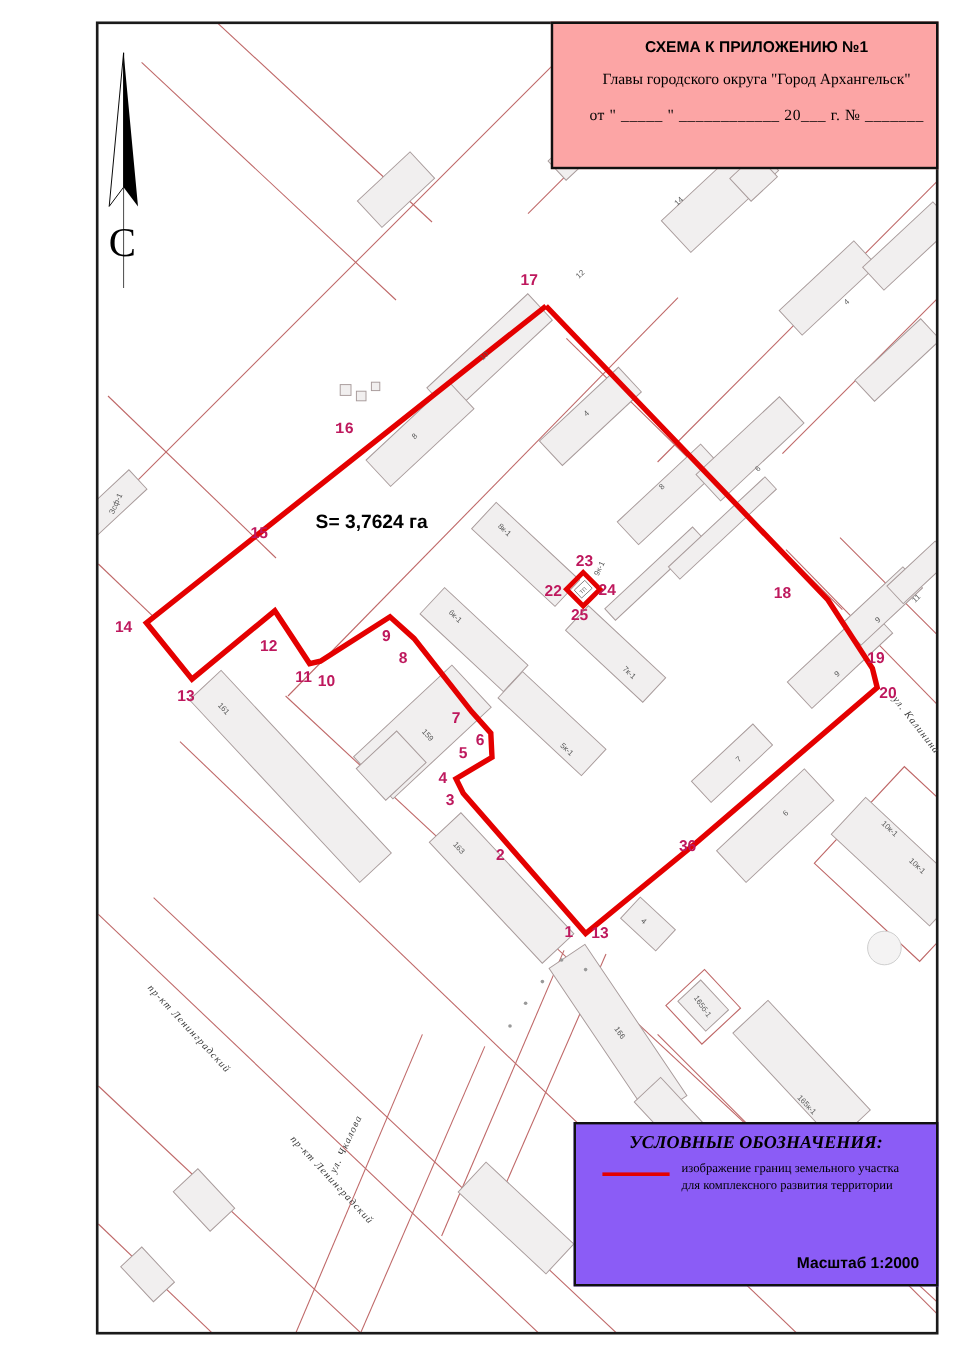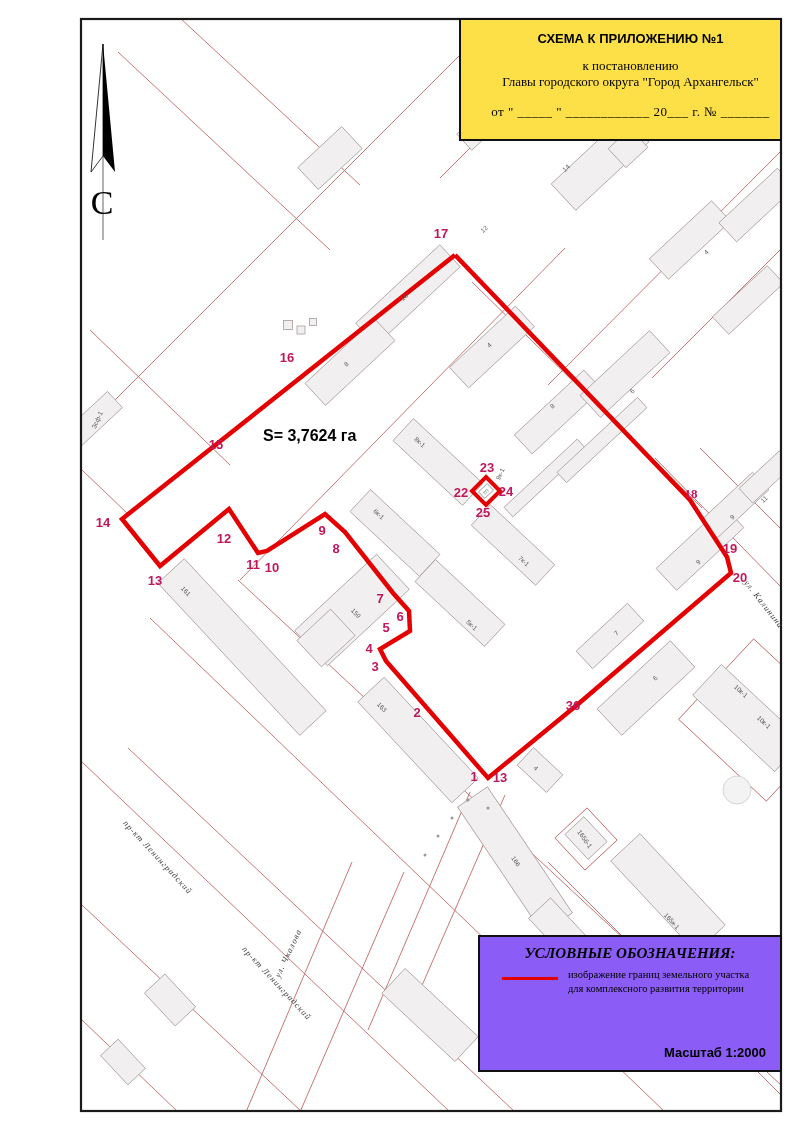--- a/index.html
+++ b/index.html
@@ -11,21 +11,21 @@
             font:bold 13px "Liberation Sans",sans-serif;color:#be185d;white-space:nowrap;}
   .bld-label{position:absolute;transform:translate(-50%,-50%);
              font:6.5px "Liberation Sans",sans-serif;color:#5a5a5a;white-space:nowrap;}
   .street-label{position:absolute;transform:translate(-50%,-50%);
              font:italic 8.5px "Liberation Serif",serif;color:#3a3a3a;letter-spacing:1px;white-space:nowrap;}
   .area-label{position:absolute;left:263px;top:427px;z-index:2;
              font:bold 16px "Liberation Sans",sans-serif;color:#000;}
   .north-letter{position:absolute;left:84px;top:184px;width:36px;text-align:center;z-index:3;
              font:34px "Liberation Serif",serif;color:#000;}
   .title-block{position:absolute;left:459px;top:18px;width:323px;height:123px;box-sizing:border-box;
-             border:2px solid #111;background:#fde047;z-index:4;text-align:center;padding-top:11px;padding-left:20px;}
+             border:2px solid #111;background:#fca5a5;z-index:4;text-align:center;padding-top:11px;padding-left:20px;}
   .title-block .t1{font:bold 13px "Liberation Sans",sans-serif;margin-bottom:12px;}
   .title-block .t2,.title-block .t3{font:13px "Liberation Serif",serif;line-height:16px;}
   .title-block .t4{font:13px "Liberation Serif",serif;margin-top:14px;letter-spacing:.5px;}
   .legend-box{position:absolute;left:478px;top:935px;width:304px;height:137px;box-sizing:border-box;
              border:2px solid #111;background:#8b5cf6;z-index:4;}
   .legend-title{font:bold italic 15px "Liberation Serif",serif;font-style:italic;text-align:center;margin-top:8px;}
   .legend-line{position:absolute;left:22px;top:40px;width:56px;height:3px;background:#e40000;}
   .legend-text{position:absolute;left:88px;top:31px;font:10.5px "Liberation Serif",serif;line-height:14px;}
   .legend-scale{position:absolute;right:14px;bottom:10px;font:bold 13px "Liberation Sans",sans-serif;}
 </style>
@@ -130,41 +130,41 @@
       <line x1="103" y1="44" x2="103" y2="240" stroke="#000" stroke-width="0.6"></line>
       <polygon points="103,44 91,172 103,156" fill="#ffffff" stroke="#000" stroke-width="0.8"></polygon>
       <polygon points="103,44 115,172 103,156" fill="#000000"></polygon>
     </g>
 
     <rect x="81" y="19" width="700" height="1092" fill="none" stroke="#1a1a1a" stroke-width="2.2"></rect>
   </svg>
 
   <div id="labels-layer">
       <div class="pt-label" style="left: 441px; top: 233px; transform: translate(-50%, -50%);">17</div>
-      <div class="pt-label" style="left: 287px; top: 357px; transform: translate(-50%, -50%);">16</div>
+      <div class="pt-label" style="left: 287px; top: 357px; transform: translate(-50%, -50%); font-family: Liberation Mono, monospace;">16</div>
       <div class="pt-label" style="left: 216px; top: 410px; transform: translate(-50%, -50%); margin-top: 34px;">15</div>
       <div class="pt-label" style="left: 103px; top: 522px; transform: translate(-50%, -50%);">14</div>
       <div class="pt-label" style="left: 155px; top: 580px; transform: translate(-50%, -50%);">13</div>
       <div class="pt-label" style="left: 224px; top: 538px; transform: translate(-50%, -50%);">12</div>
       <div class="pt-label" style="left: 253px; top: 564px; transform: translate(-50%, -50%);">11</div>
       <div class="pt-label" style="left: 272px; top: 567px; transform: translate(-50%, -50%);">10</div>
       <div class="pt-label" style="left: 322px; top: 530px; transform: translate(-50%, -50%);">9</div>
       <div class="pt-label" style="left: 336px; top: 548px; transform: translate(-50%, -50%);">8</div>
       <div class="pt-label" style="left: 380px; top: 598px; transform: translate(-50%, -50%);">7</div>
       <div class="pt-label" style="left: 400px; top: 616px; transform: translate(-50%, -50%);">6</div>
       <div class="pt-label" style="left: 386px; top: 627px; transform: translate(-50%, -50%);">5</div>
       <div class="pt-label" style="left: 369px; top: 648px; transform: translate(-50%, -50%);">4</div>
       <div class="pt-label" style="left: 375px; top: 666px; transform: translate(-50%, -50%);">3</div>
       <div class="pt-label" style="left: 417px; top: 712px; transform: translate(-50%, -50%);">2</div>
       <div class="pt-label" style="left: 474px; top: 776px; transform: translate(-50%, -50%);">1</div>
       <div class="pt-label" style="left: 500px; top: 777px; transform: translate(-50%, -50%);">13</div>
       <div class="pt-label" style="left: 573px; top: 705px; transform: translate(-50%, -50%);">36</div>
       <div class="pt-label" style="left: 740px; top: 577px; transform: translate(-50%, -50%);">20</div>
       <div class="pt-label" style="left: 730px; top: 548px; transform: translate(-50%, -50%);">19</div>
-      <div class="pt-label" style="left: 691px; top: 494px; transform: translate(-50%, -50%); font-family: Liberation Serif, serif;">18</div>
+      <div class="pt-label" style="left: 652px; top: 494px; transform: translate(-50%, -50%);">18</div>
       <div class="pt-label" style="left: 461px; top: 492px; transform: translate(-50%, -50%);">22</div>
       <div class="pt-label" style="left: 487px; top: 467px; transform: translate(-50%, -50%);">23</div>
       <div class="pt-label" style="left: 506px; top: 491px; transform: translate(-50%, -50%);">24</div>
       <div class="pt-label" style="left: 483px; top: 512px; transform: translate(-50%, -50%); text-align: center;">25</div>
       <div class="bld-label" style="left: 404px; top: 297px; transform: translate(-50%, -50%) rotate(-43deg);">10</div>
       <div class="bld-label" style="left: 346px; top: 364px; transform: translate(-50%, -50%) rotate(-43deg);">8</div>
       <div class="bld-label" style="left: 484px; top: 229px; transform: translate(-50%, -50%) rotate(-43deg);">12</div>
       <div class="bld-label" style="left: 489px; top: 345px; transform: translate(-50%, -50%) rotate(-43deg);">4</div>
       <div class="bld-label" style="left: 552px; top: 406px; transform: translate(-50%, -50%) rotate(-43deg);">8</div>
       <div class="bld-label" style="left: 632px; top: 391px; transform: translate(-50%, -50%) rotate(-43deg);">6</div>
@@ -196,21 +196,20 @@
       <div class="street-label" style="left: 288px; top: 953px; transform: translate(-50%, -50%) rotate(-65deg);">ул. Чкалова</div>
       <div class="street-label" style="left: 764px; top: 604px; transform: translate(-50%, -50%) rotate(52deg);">ул. Калинина</div>
     </div>
 
   <div class="area-label">S= 3,7624 га</div>
 
   <div class="north-letter">С</div>
 
   <div class="title-block">
     <div class="t1">СХЕМА К ПРИЛОЖЕНИЮ №1</div>
-    <div class="t2">к постановлению</div>
     <div class="t3">Главы городского округа "Город Архангельск"</div>
     <div class="t4">от " _____ " ____________ 20___  г. № _______</div>
   </div>
 
   <div class="legend-box">
     <div class="legend-title">УСЛОВНЫЕ ОБОЗНАЧЕНИЯ:</div>
     <div class="legend-line"></div>
     <div class="legend-text">
       <div>изображение границ земельного участка</div>
       <div>для комплексного развития территории</div>

